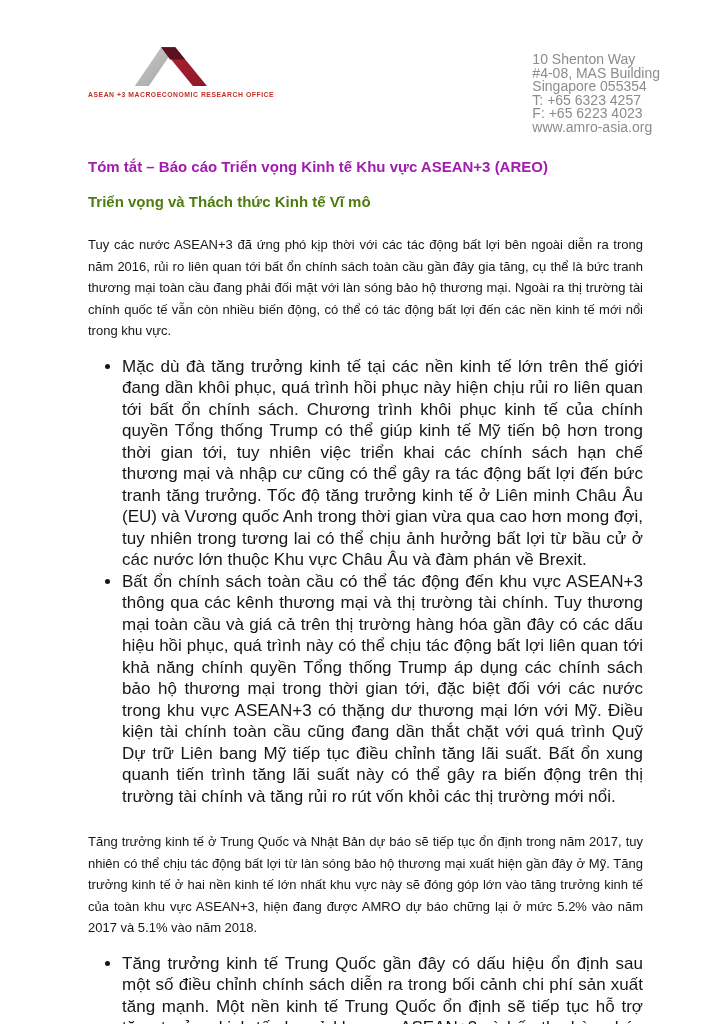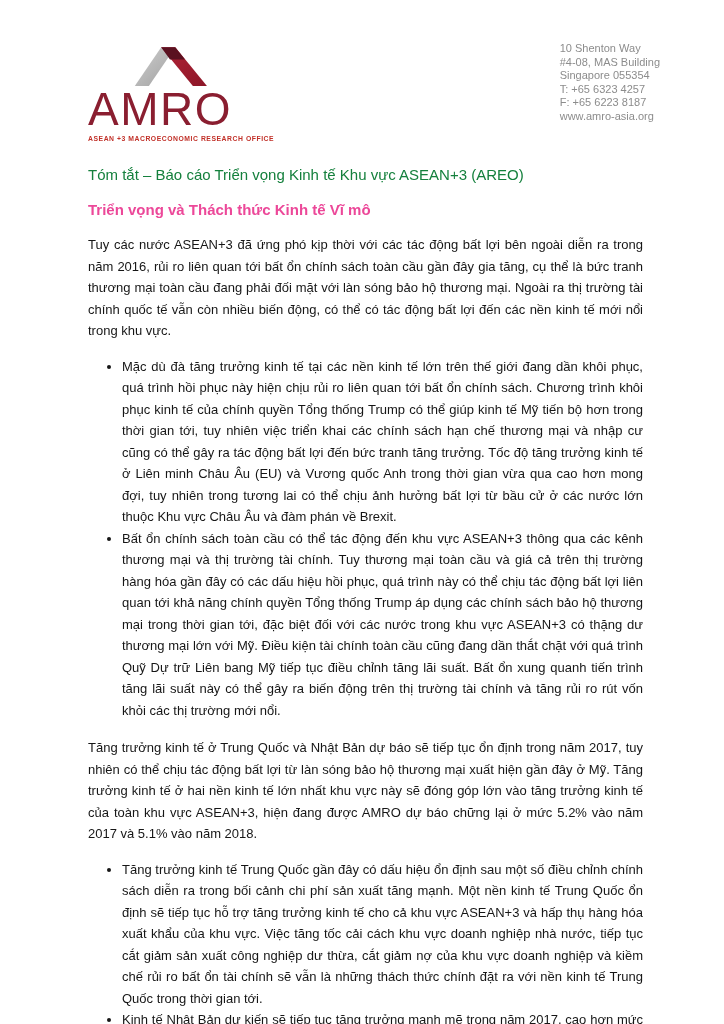--- a/index.html
+++ b/index.html
@@ -29,53 +29,54 @@
   }
   .tagline {
     font-size: 6.8px;
     letter-spacing: 0.55px;
     color: #c13028;
     margin-top: 5px;
     white-space: nowrap;
     font-weight: bold;
   }
   .address {
+    margin-top: 11px;
     margin-right: -17px;
-    font-size: 11px;
+    font-size: 14px;
     line-height: 13.5px;
     color: #8c8c8c;
     text-align: left;
   }
 
   
   .doc-title {
     margin: 24px 0 0 0;
     font-size: 15px;
-    font-weight: normal;
-    color: #15803d;
+    font-weight: bold;
+    color: #a21caf;
   }
   .doc-subtitle {
     margin: 18px 0 0 0;
     font-size: 15px;
     font-weight: bold;
-    color: #ec4899;
+    color: #4d7c0f;
   }
   p.body-par {
-    margin: 16px 0 0 0;
+    margin: 24px 0 0 0;
     font-size: 13px;
     line-height: 21.5px;
     text-align: justify;
   }
   ul.bullets {
     margin: 14px 0 0 0;
     padding: 0 0 0 34px;
     list-style: disc outside;
   }
   ul.bullets li {
-    font-size: 13px;
+    font-size: 17px;
     line-height: 21.5px;
     text-align: justify;
     margin: 0;
   }
   ul.bullets li.continued { text-align-last: justify; }
 </style>
 </head>
 <body>
 
 <div class="page">
@@ -91,30 +92,29 @@
           </linearGradient>
           <linearGradient id="gRed" x1="0" y1="0" x2="1" y2="1">
             <stop offset="0" stop-color="#b32437"></stop>
             <stop offset="1" stop-color="#8c1628"></stop>
           </linearGradient>
         </defs>
         <polygon points="40,6 56,6 26,50 10,50" fill="url(#gGray)"></polygon>
         <polygon points="40,6 56,6 92,50 76,50" fill="url(#gRed)"></polygon>
         <polygon points="40,6 56,6 67,20 50,20" fill="#5a1120"></polygon>
       </svg>
-      <div class="wordmark">AMRO</div>
       <div class="tagline">ASEAN +3 MACROECONOMIC RESEARCH OFFICE</div>
     </div>
 
     <div class="address">
       <div>10 Shenton Way</div>
       <div>#4-08, MAS Building</div>
       <div>Singapore 055354</div>
       <div>T: +65 6323 4257</div>
-      <div>F: +65 6223 8187</div>
+      <div>F: +65 6223 4023</div>
       <div>www.amro-asia.org</div>
     </div>
 
   </div>
 
   <h1 class="doc-title">Tóm tắt – Báo cáo Triển vọng Kinh tế Khu vực ASEAN+3 (AREO)</h1>
 
   <h2 class="doc-subtitle">Triển vọng và Thách thức Kinh tế Vĩ mô</h2>
 
   <p class="body-par">Tuy các nước ASEAN+3 đã ứng phó kịp thời với các tác động bất lợi bên ngoài diễn ra trong năm 2016, rủi ro liên quan tới bất ổn chính sách toàn cầu gần đây gia tăng, cụ thể là bức tranh thương mại toàn cầu đang phải đối mặt với làn sóng bảo hộ thương mại. Ngoài ra thị trường tài chính quốc tế vẫn còn nhiều biến động, có thể có tác động bất lợi đến các nền kinh tế mới nổi trong khu vực.</p>

